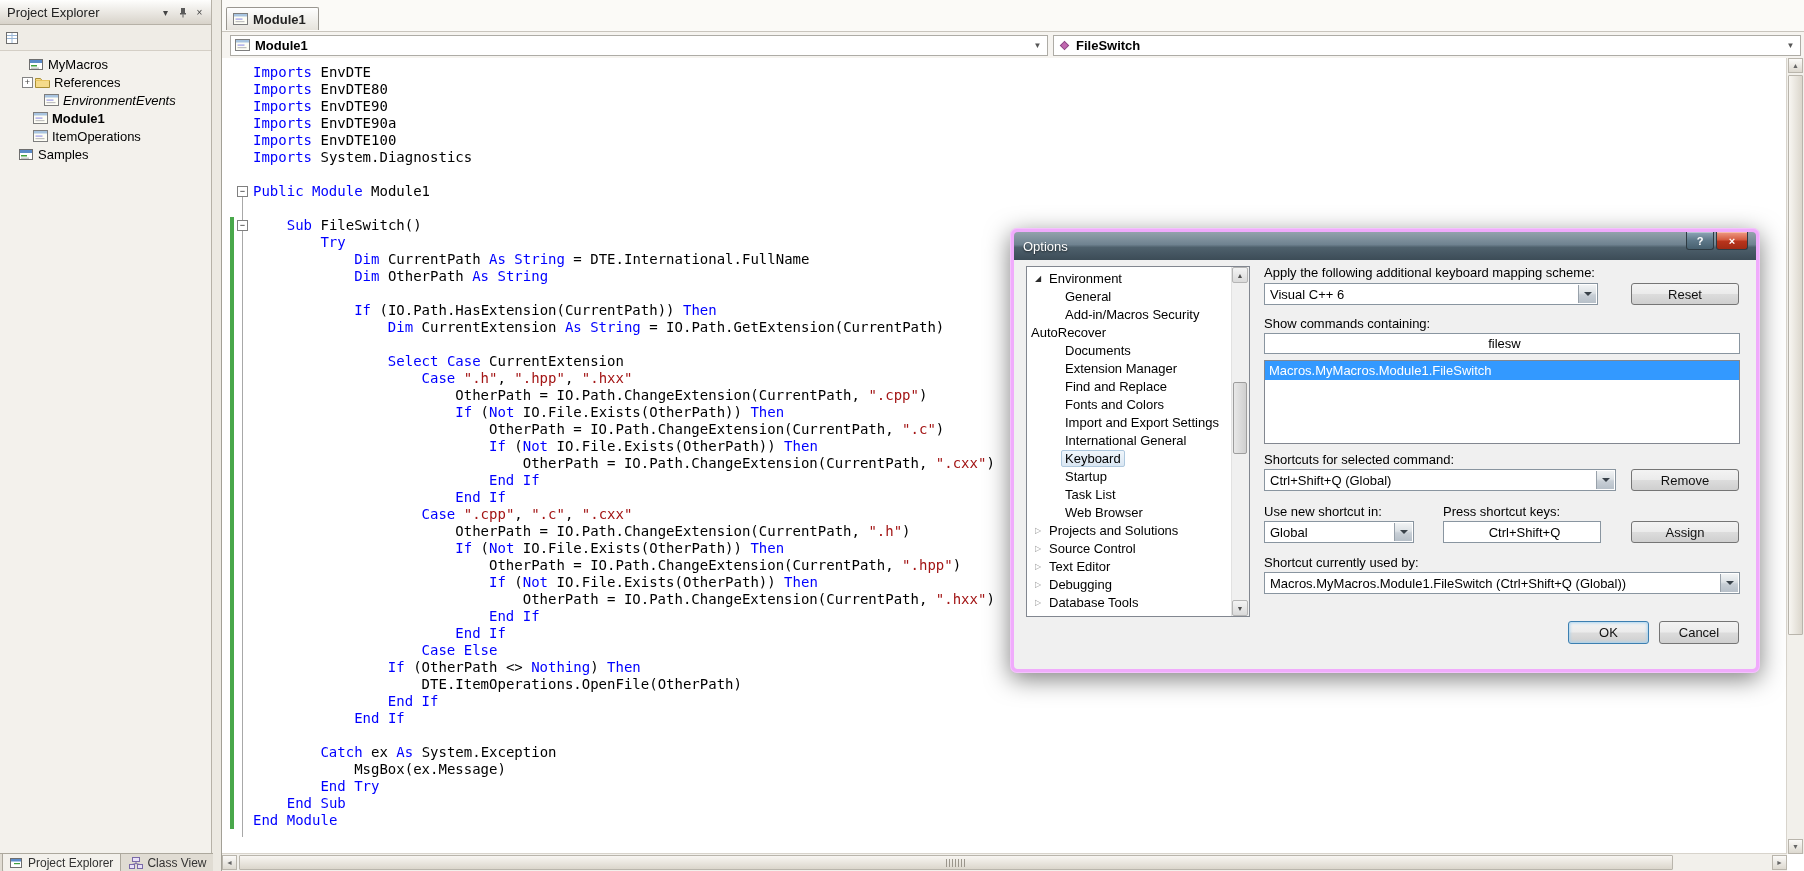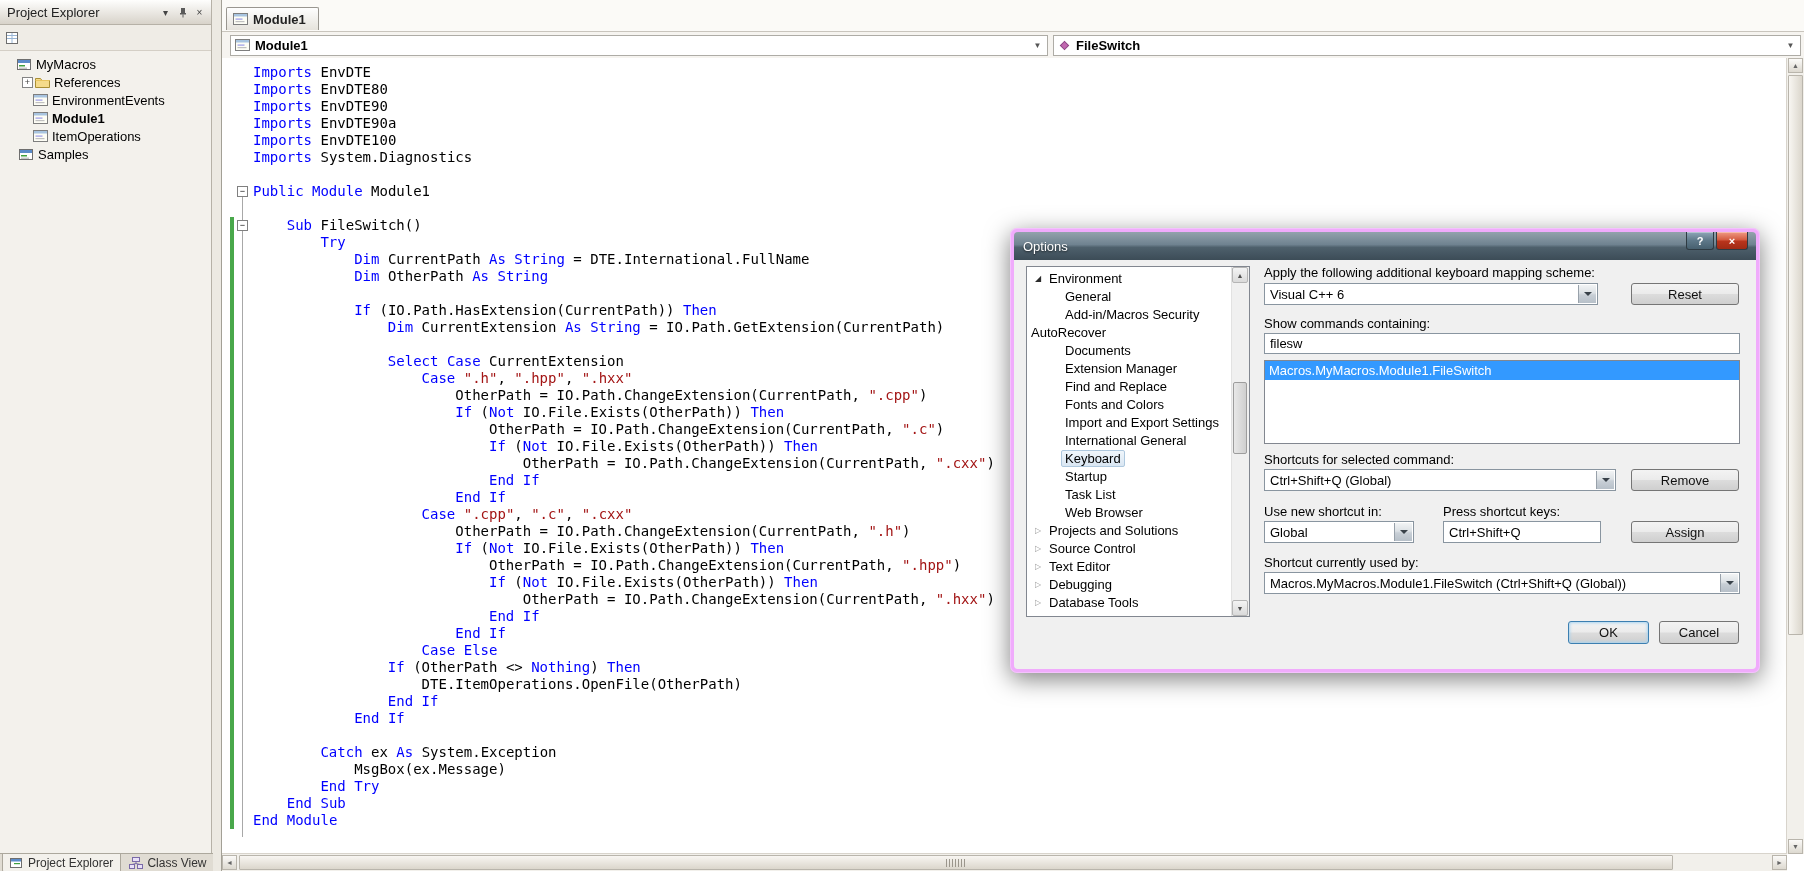--- a/index.html
+++ b/index.html
@@ -101,21 +101,21 @@
              background:linear-gradient(90deg,#E8E8E8,#CFCFCF);border:1px solid #9D9D9D;border-radius:2px;box-sizing:border-box;}
 
   .lbl{position:absolute;white-space:nowrap;}
   .combo{position:absolute;height:22px;background:#fff;border:1px solid #8995A0;display:flex;align-items:center;
          padding-left:5px;white-space:nowrap;overflow:hidden;box-sizing:border-box;}
   .carr{position:absolute;right:1px;top:1px;bottom:1px;width:17px;
         background:linear-gradient(#F2F4F5,#DCE1E5 45%,#C8CFD6 55%,#B7C0C9);
         border-left:1px solid #98A1AA;display:flex;align-items:flex-start;justify-content:center;}
   .carr::after{content:"";border:4px solid transparent;border-top:4px solid #39424A;margin-top:7px;}
   .tbox{position:absolute;height:22px;background:#fff;border:1px solid #8995A0;display:flex;align-items:center;
-        padding-left:5px;box-sizing:border-box;}
+        padding-left:5px;box-sizing:border-box;justify-content:center;}
   .w7btn{position:absolute;height:22px;background:linear-gradient(#F3F3F3,#EBEBEB 48%,#DCDCDC 52%,#CFCFCF);
          border:1px solid #757575;border-radius:3px;display:flex;align-items:center;justify-content:center;
          color:#111;box-sizing:border-box;cursor:default;}
   .w7btn.focused{border-color:#3C7FB1;box-shadow:inset 0 0 3px 1px #A9D4F0;}
   .cmdlist{position:absolute;left:250px;top:100px;width:476px;height:84px;background:#fff;
            border:1px solid #828790;box-sizing:border-box;overflow:hidden;}
   .cmd-row{height:19px;display:flex;align-items:center;padding-left:4px;white-space:nowrap;}
   .cmd-row.selected{background:#3399FF;color:#fff;}
 </style>
 </head>
@@ -138,21 +138,21 @@
     </div>
     <div class="pe-toolbar">
       <span class="ico">
           <svg width="15" height="14" viewBox="0 0 15 14">
             <rect x="1.5" y="1.5" width="11" height="11" fill="#fff" stroke="#6E6E6E"></rect>
             <path d="M2 4.5 h10 M2 7.5 h10 M7 2 v10" stroke="#9AB6D6" fill="none"></path>
           </svg>
         </span>
     </div>
     <div class="pe-tree" id="pe-tree">
-        <div class="pe-row" style="padding-left: 4px;">
+        <div class="pe-row" style="padding-left: 16px;">
           <span class="pe-exp"></span>
           <span class="ico">
             <svg width="15" height="13" viewBox="0 0 15 13">
               <rect x="0.5" y="1.5" width="13" height="10" fill="#fff" stroke="#6E6E6E"></rect>
               <rect x="1" y="2" width="12" height="3" fill="#5B8BC9"></rect>
               <rect x="2" y="7" width="6" height="1.5" fill="#3FA03F"></rect>
               <rect x="2" y="9.5" width="8" height="1.5" fill="#C8C8C8"></rect>
             </svg>
           </span>
           <span class="pe-label">MyMacros</span>
@@ -160,21 +160,21 @@
         <div class="pe-row" style="padding-left: 20px;">
           <span class="pe-exp box">+</span>
           <span class="ico">
             <svg width="15" height="12" viewBox="0 0 15 12">
               <path d="M0.5 2.5 h5 l1.5 2 h7.5 v7 h-14 z" fill="#F5DB8B" stroke="#A98E35"></path>
               <path d="M0.5 4.5 h14" stroke="#E8C45F"></path>
             </svg>
           </span>
           <span class="pe-label">References</span>
         </div>
-        <div class="pe-row" style="padding-left: 20px;">
+        <div class="pe-row" style="padding-left: 31px; font-style: italic;">
           <span class="pe-exp"></span>
           <span class="ico">
             <svg width="15" height="12" viewBox="0 0 15 12">
               <rect x="0.5" y="0.5" width="14" height="11" fill="#FDFDF5" stroke="#7E7E7E"></rect>
               <rect x="1" y="1" width="13" height="2.5" fill="#A8C4E0"></rect>
               <rect x="2.5" y="5.5" width="7" height="1.2" fill="#9A9AE8"></rect>
               <rect x="2.5" y="8" width="9" height="1.2" fill="#C0C0C0"></rect>
             </svg>
           </span>
           <span class="pe-label">EnvironmentEvents</span>

